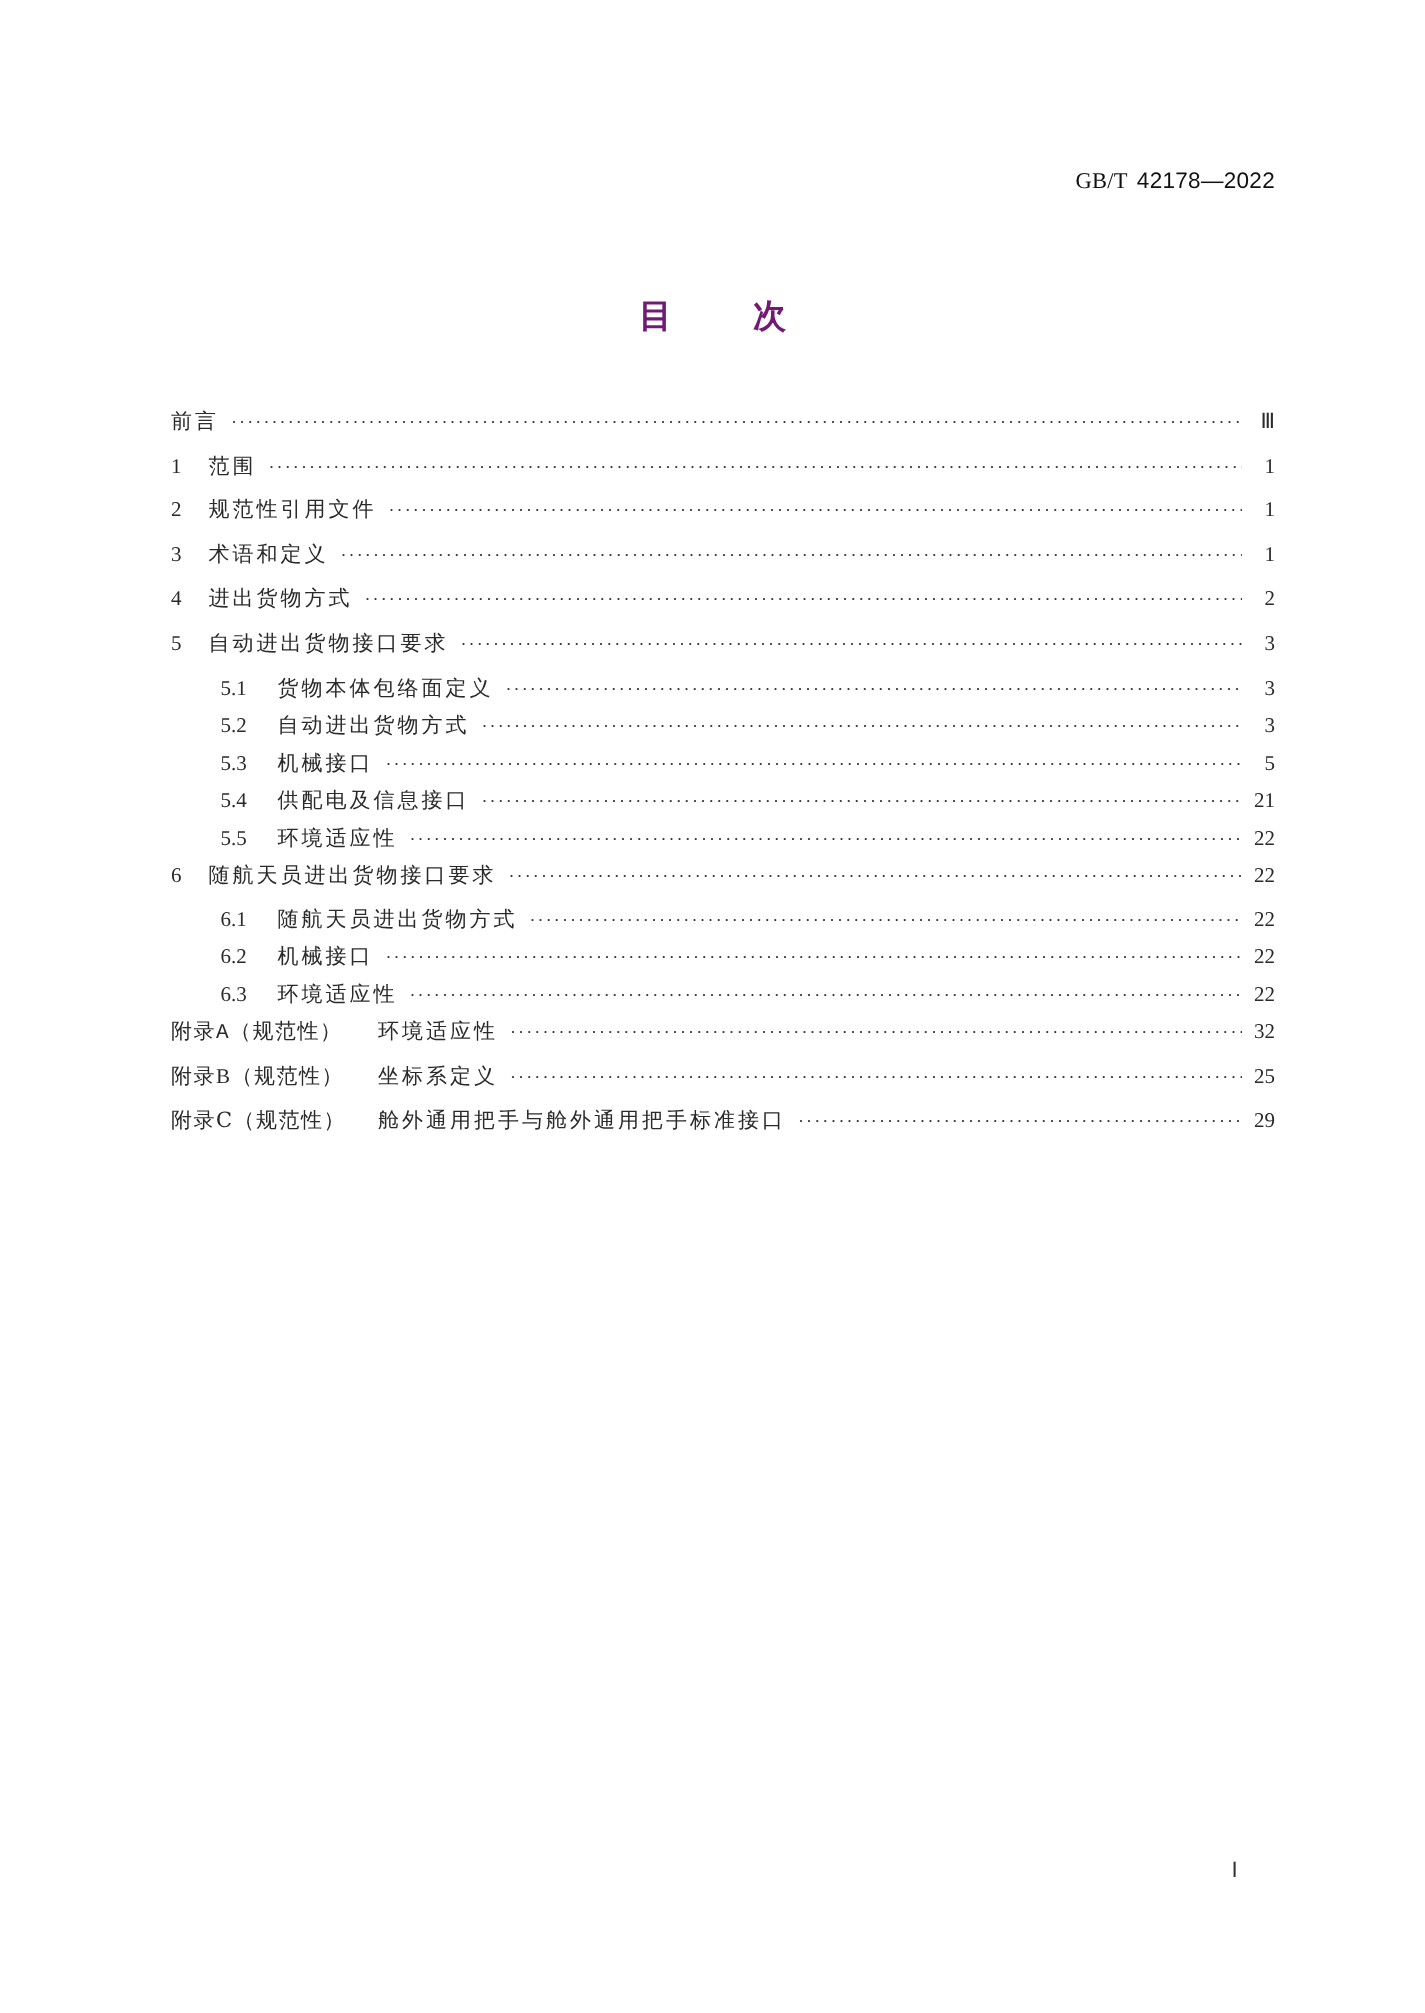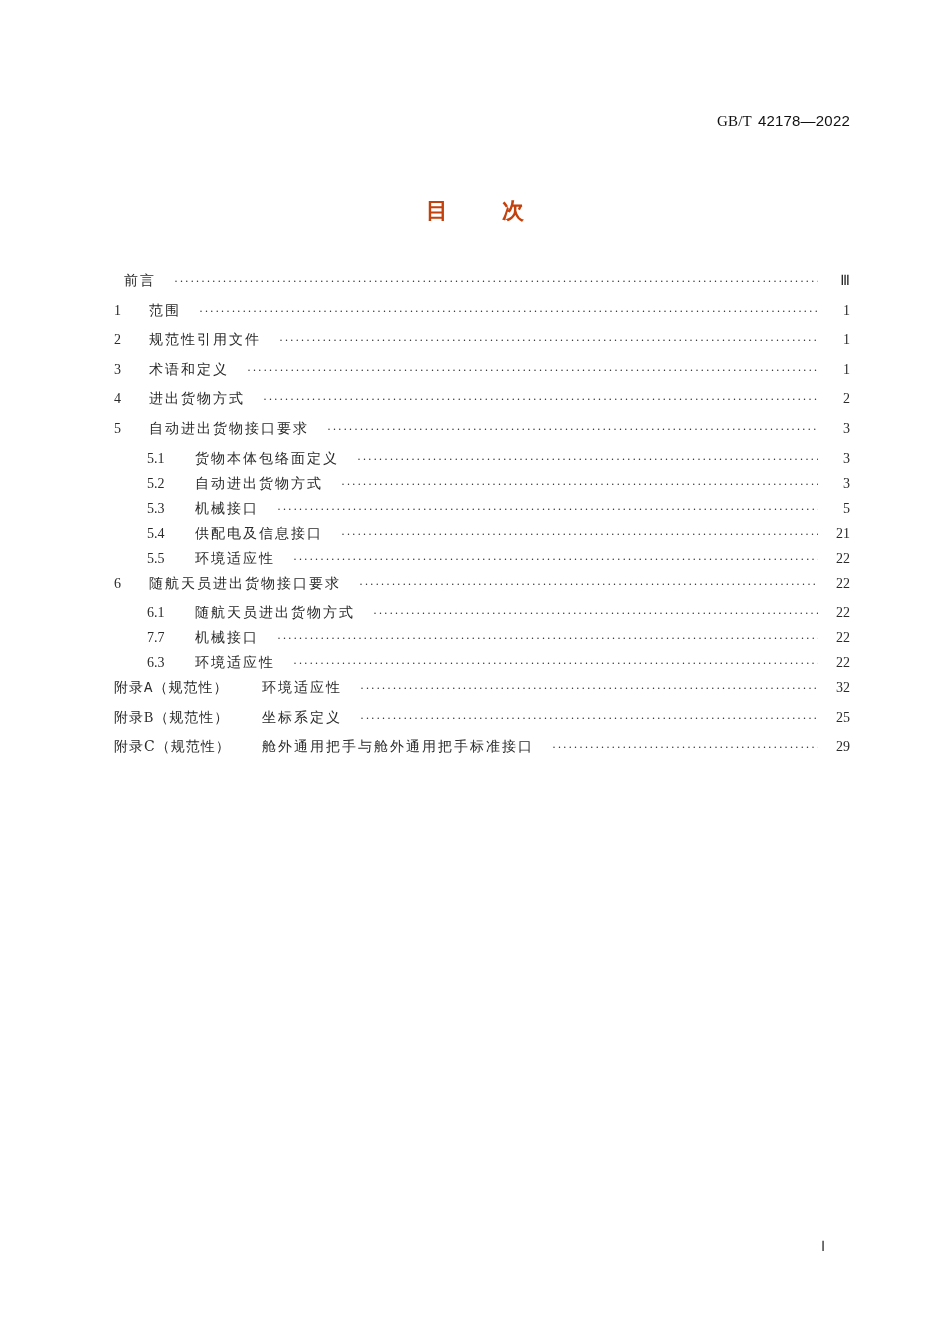--- a/index.html
+++ b/index.html
@@ -10,28 +10,27 @@
     }
     .std-no {
       position: absolute; top: 112px; right: 100px;
       font-size: 15px; color: #111;
       font-family: "Liberation Sans", sans-serif;
       letter-spacing: 0.2px;
     }
     .std-no .gbt { font-family: "Liberation Serif", serif; font-weight: normal; margin-right: 6px; }
     .title {
       position: absolute; top: 196px; left: 0; width: 950px; text-align: center;
-      font-size: 22px; font-family: "DejaVu Sans", sans-serif; font-weight: bold; color: #c2410c;
+      font-size: 22px; font-family: "DejaVu Sans", sans-serif; font-weight: bold; color: #701a75;
       letter-spacing: 54px; text-indent: 54px;
     }
     .toc { position: absolute; left: 114px; top: 272px; width: 736px; }
     .toc-row {
       display: flex; align-items: baseline; height: 29.6px; font-size: 14px; color: #2a2a2a;
       white-space: nowrap;
-      gap: 10px;
     }
     .toc-row.sub { height: 25px; padding-left: 17px; }
     .toc-row .num { display: inline-block; min-width: 25px; font-family: "Liberation Serif", serif; }
     .toc-row.sub .num { min-width: 38px; margin-left: 16px; }
     .toc-row .label { letter-spacing: 2px; }
     .toc-row .dots {
       flex: 1; overflow: hidden; margin: 0 6px 0 8px; letter-spacing: 1.4px;
       font-family: "Liberation Serif", serif; font-size: 12px; color: #333;
     }
     .toc-row .dots::before {
@@ -125,21 +124,21 @@
       <span class="dots"></span>
       <span class="page">22</span>
     </div>
     <div class="toc-row sub">
       <span class="num">6.1</span>
       <span class="label">随航天员进出货物方式</span>
       <span class="dots"></span>
       <span class="page">22</span>
     </div>
     <div class="toc-row sub">
-      <span class="num">7.7</span>
+      <span class="num">6.2</span>
       <span class="label">机械接口</span>
       <span class="dots"></span>
       <span class="page">22</span>
     </div>
     <div class="toc-row sub">
       <span class="num">6.3</span>
       <span class="label">环境适应性</span>
       <span class="dots"></span>
       <span class="page">22</span>
     </div>

